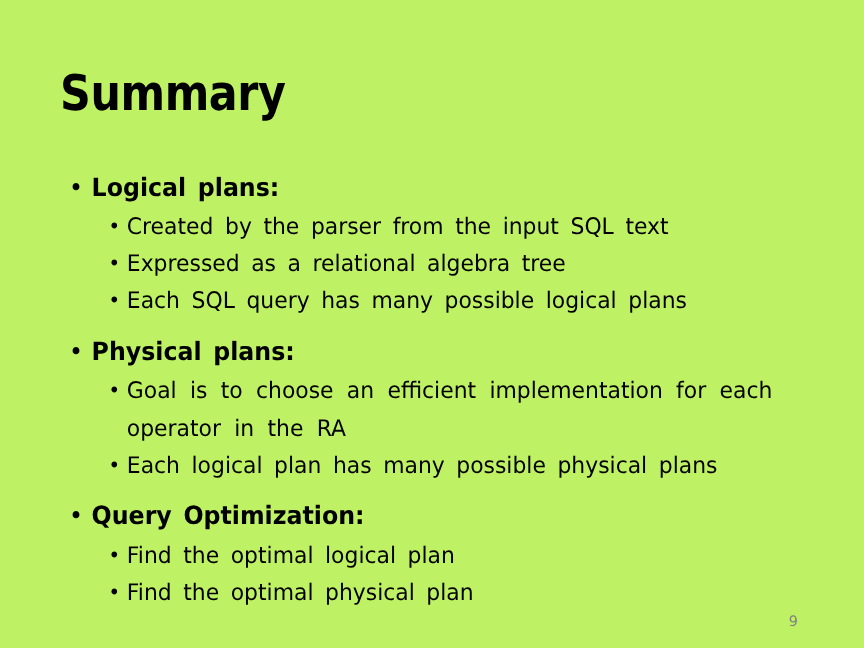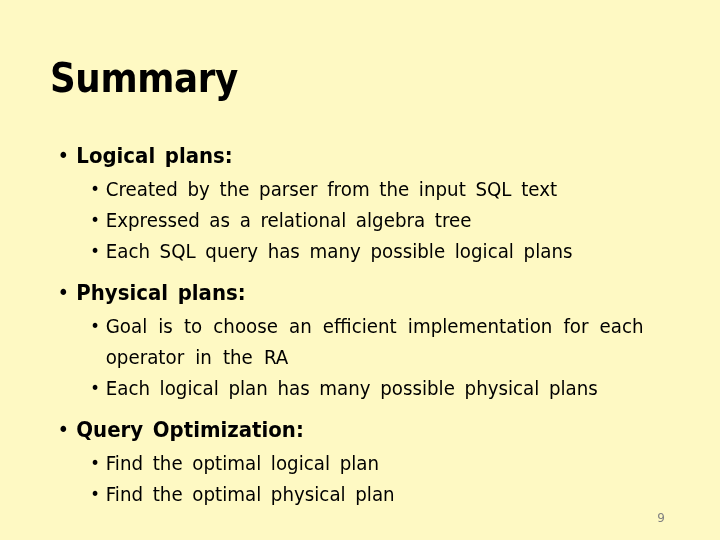--- a/index.html
+++ b/index.html
@@ -7,21 +7,21 @@
     padding: 0;
     background: #ffffff;
   }
   body {
     font-family: "DejaVu Sans", sans-serif;
   }
   #slide {
     position: relative;
     width: 720px;
     height: 540px;
-    background: #fef9c3;
+    background: #bef264;
     overflow: hidden;
   }
 
   
   #slide-title {
     position: absolute;
     left: 50px;
     top: 55px;
     width: 620px;
     font-family: "DejaVu Sans", sans-serif;

